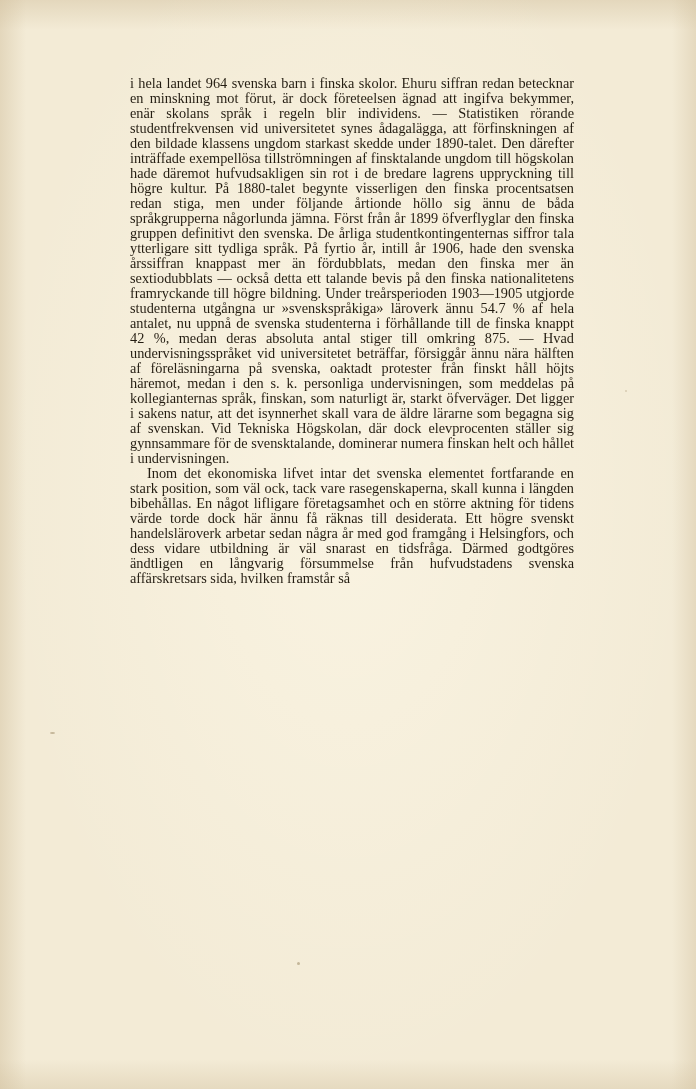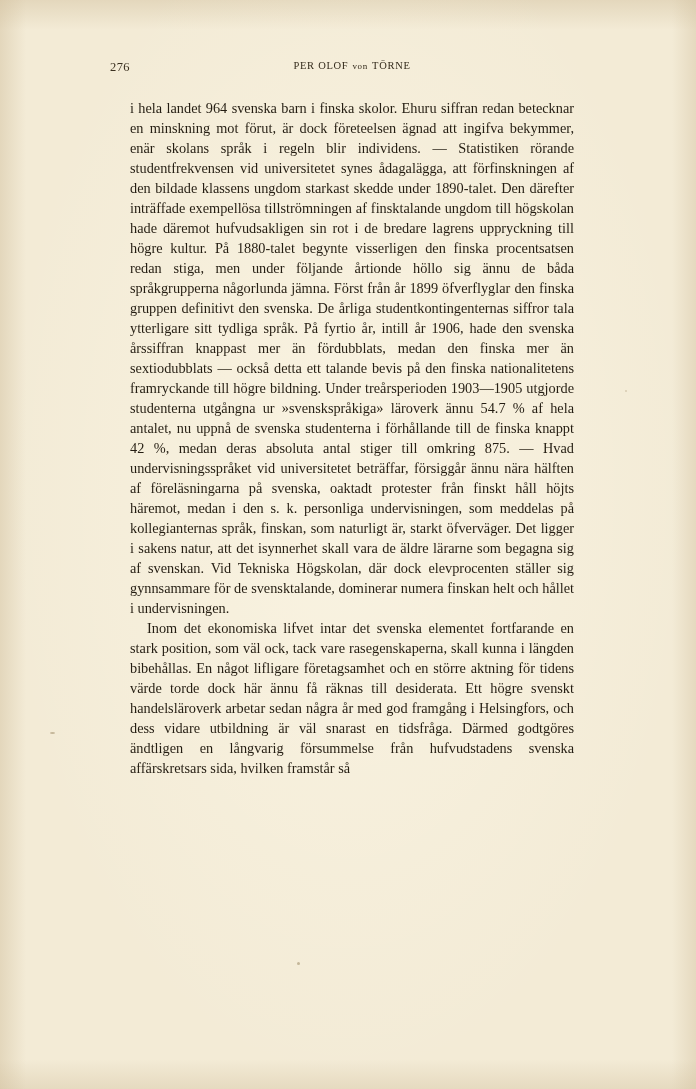--- a/index.html
+++ b/index.html
@@ -52,21 +52,21 @@
     color: #332a1b;
     white-space: nowrap;
   }
   .head-title .smallcaps {
     font-size: 10.5px;
     letter-spacing: 0.7px;
   }
   .body-text {
     margin-top: 18px;
     font-size: 14.3px;
-    line-height: 20px;
+    line-height: 15px;
     text-align: justify;
     text-justify: inter-word;
     color: #241d12;
   }
   .body-text p {
     margin: 0;
   }
   .body-text p.indent {
     text-indent: 17px;
   }
@@ -80,28 +80,20 @@
   .s2 { left: 297px; top: 962px; width: 3px;  height: 3px; }
   .s3 { left: 625px; top: 390px; width: 2px;  height: 2px; opacity: 0.35; }
 </style>
 </head>
 <body>
 
 <div class="page">
 
   <div class="content">
 
-    <div class="running-head">
-      <span class="folio">276</span>
-      <div class="head-title">
-        <span class="smallcaps">PER OLOF</span>
-        <span class="smallcaps" style="font-size:9px">von</span>
-        <span class="smallcaps">TÖRNE</span>
-      </div>
-    </div>
 
     <div class="body-text">
       <p>i hela landet 964 svenska barn i finska skolor. Ehuru siffran redan betecknar en minskning mot förut, är dock företeelsen ägnad att ingifva bekymmer, enär skolans språk i regeln blir individens. — Statistiken rörande studentfrekvensen vid universitetet synes ådagalägga, att förfinskningen af den bildade klassens ungdom starkast skedde under 1890-talet. Den därefter inträffade exempellösa tillströmningen af finsktalande ungdom till högskolan hade däremot hufvudsakligen sin rot i de bredare lagrens uppryckning till högre kultur. På 1880-talet begynte visserligen den finska procentsatsen redan stiga, men under följande årtionde höllo sig ännu de båda språkgrupperna någorlunda jämna. Först från år 1899 öfverflyglar den finska gruppen definitivt den svenska. De årliga studentkontingenternas siffror tala ytterligare sitt tydliga språk. På fyrtio år, intill år 1906, hade den svenska årssiffran knappast mer än fördubblats, medan den finska mer än sextiodubblats — också detta ett talande bevis på den finska nationalitetens framryckande till högre bildning. Under treårsperioden 1903—1905 utgjorde studenterna utgångna ur »svenskspråkiga» läroverk ännu 54.7 % af hela antalet, nu uppnå de svenska studenterna i förhållande till de finska knappt 42 %, medan deras absoluta antal stiger till omkring 875. — Hvad undervisningsspråket vid universitetet beträffar, försiggår ännu nära hälften af föreläsningarna på svenska, oaktadt protester från finskt håll höjts häremot, medan i den s. k. personliga undervisningen, som meddelas på kollegianternas språk, finskan, som naturligt är, starkt öfverväger. Det ligger i sakens natur, att det isynnerhet skall vara de äldre lärarne som begagna sig af svenskan. Vid Tekniska Högskolan, där dock elevprocenten ställer sig gynnsammare för de svensktalande, dominerar numera finskan helt och hållet i undervisningen.</p>
       <p class="indent">Inom det ekonomiska lifvet intar det svenska elementet fortfarande en stark position, som väl ock, tack vare rasegenskaperna, skall kunna i längden bibehållas. En något lifligare företagsamhet och en större aktning för tidens värde torde dock här ännu få räknas till desiderata. Ett högre svenskt handelsläroverk arbetar sedan några år med god framgång i Helsingfors, och dess vidare utbildning är väl snarast en tidsfråga. Därmed godtgöres ändtligen en långvarig försummelse från hufvudstadens svenska affärskretsars sida, hvilken framstår så</p>
     </div>
 
   </div>
 
   <span class="speck s1"></span>
   <span class="speck s2"></span>

